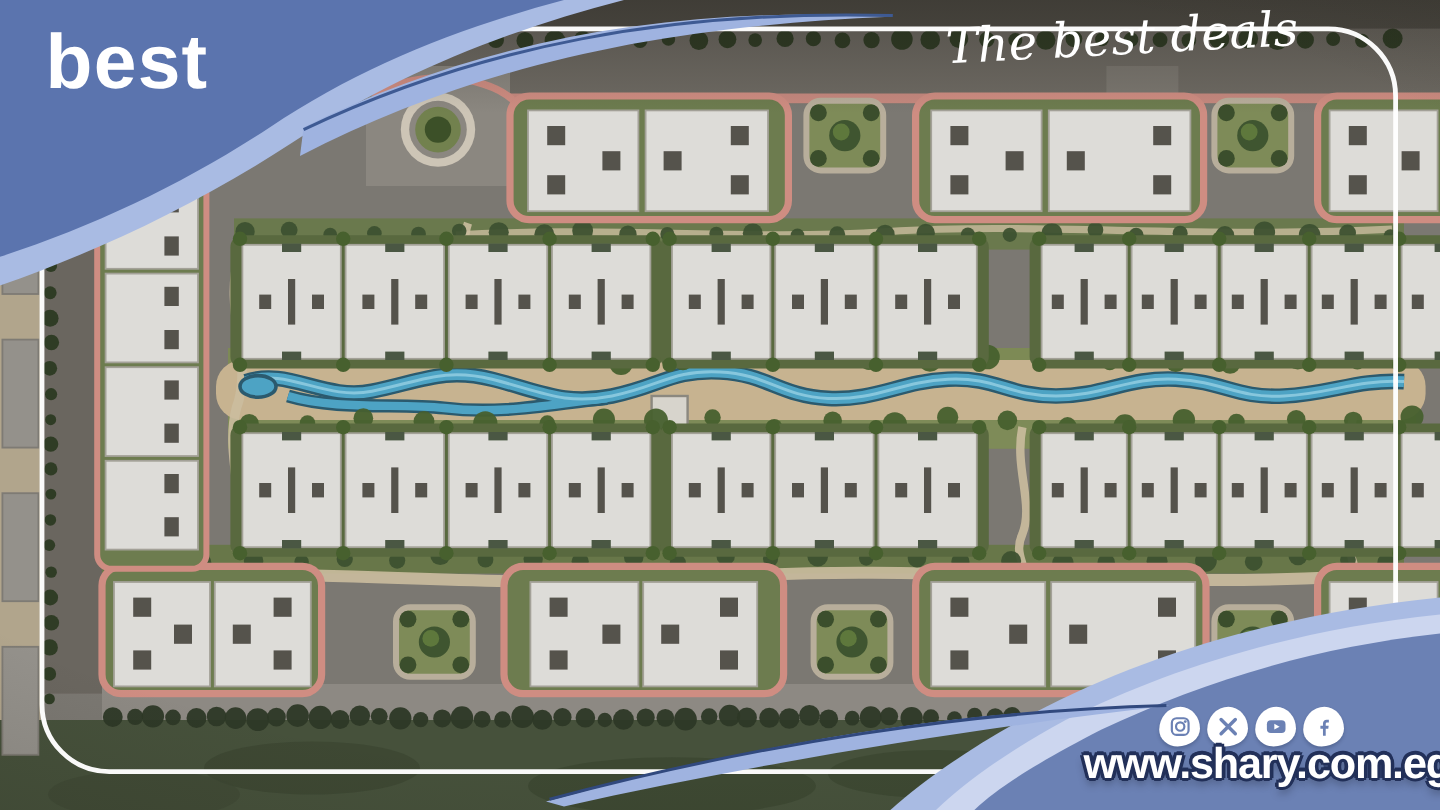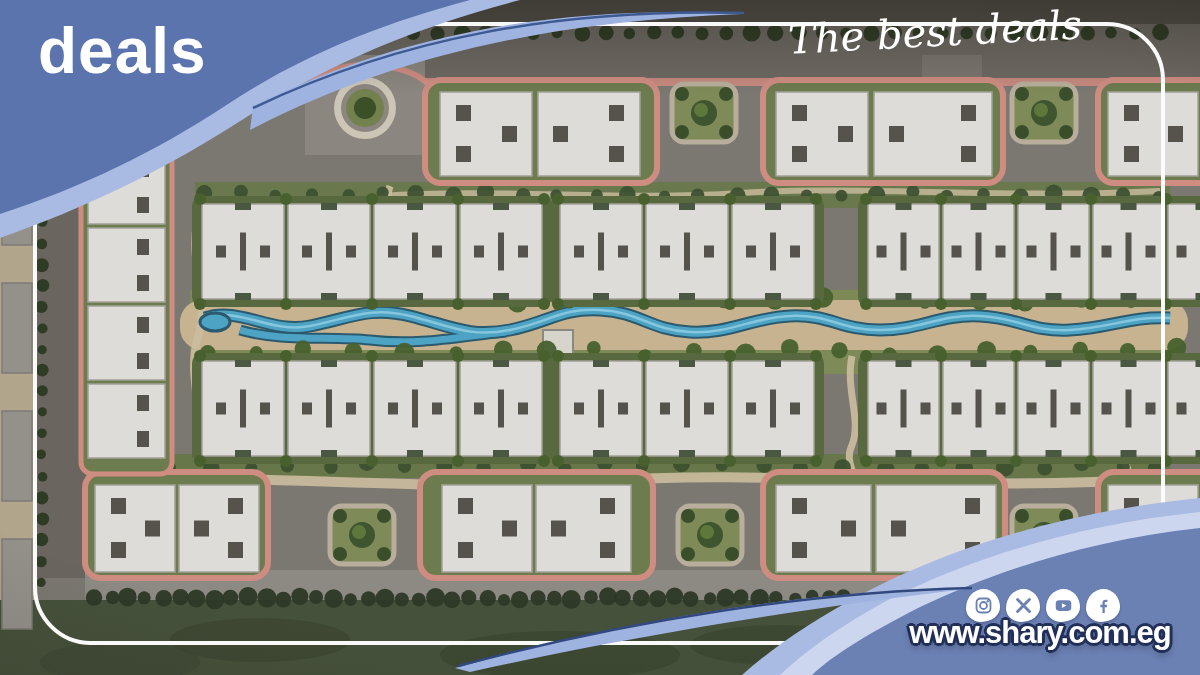--- a/index.html
+++ b/index.html
@@ -16,21 +16,21 @@
   .logo{position:absolute;left:38px;top:14px;color:#fff;font-size:64px;font-weight:bold;
         letter-spacing:1px;}
   .tagline{position:absolute;left:788px;top:10px;width:260px;color:#fff;
         font-family:"DejaVu Serif",serif;font-style:italic;font-size:40px;
         transform:rotate(-3deg);white-space:nowrap;}
   .social{position:absolute;left:966px;top:589px;display:flex;gap:6px;}
   .pick{width:34px;height:33px;background:#fff;display:flex;align-items:center;justify-content:center;
         border-radius:52% 48% 55% 45% / 58% 55% 45% 42%;box-shadow:0 2px 3px rgba(20,30,60,.25);}
   .pick svg{width:19px;height:19px;display:block;}
   .url{position:absolute;left:903px;top:615px;width:274px;text-align:center;color:#fff;
-       font-size:31px;font-weight:bold;letter-spacing:-1px;white-space:nowrap;
+       font-size:36px;font-weight:bold;letter-spacing:-1px;white-space:nowrap;
        text-shadow:-2px -2px 0 #223059,2px -2px 0 #223059,-2px 2px 0 #223059,2px 2px 0 #223059,
                    0 3px 0 #223059,3px 0 0 #223059,-3px 0 0 #223059,0 -3px 0 #223059,
                    0 5px 7px rgba(0,0,0,.35);}
 </style>
 </head>
 <body>
 
 <div class="stage">
 
   <svg class="layer" viewBox="0 0 1200 675">
@@ -624,21 +624,21 @@
     </g>
     <g>
       <path d="M1200,498 C1062,512 950,548 862,594 C812,621 772,648 742,675 H1200 Z" fill="#a9bbe3"></path>
       <path d="M1200,512 C1075,525 972,558 888,600 C842,625 806,650 780,675 H1200 Z" fill="#ccd6ef"></path>
       <path d="M1200,528 C1090,540 998,570 918,608 C868,634 834,654 812,675 H1200 Z" fill="#6b81b4"></path>
       <path d="M470,672 C640,634 820,606 975,588 C800,590 618,622 455,668 Z" fill="#9fb3e0"></path>
       <path d="M458,666 C630,620 810,592 972,588" fill="none" stroke="#31497e" stroke-width="2.5"></path>
     </g>
   </svg>
 
-  <div class="logo">deals</div>
+  <div class="logo">best</div>
   <div class="tagline">The best deals</div>
 
   <div class="social">
     <div class="pick">
       <svg viewBox="0 0 24 24">
           <rect x="3.2" y="3.2" width="17.6" height="17.6" rx="5" fill="none" stroke="#6b81b4" stroke-width="2.3"></rect>
           <circle cx="12" cy="12" r="4.4" fill="none" stroke="#6b81b4" stroke-width="2.3"></circle>
           <circle cx="17.3" cy="6.7" r="1.5" fill="#6b81b4"></circle>
         </svg>
     </div>

